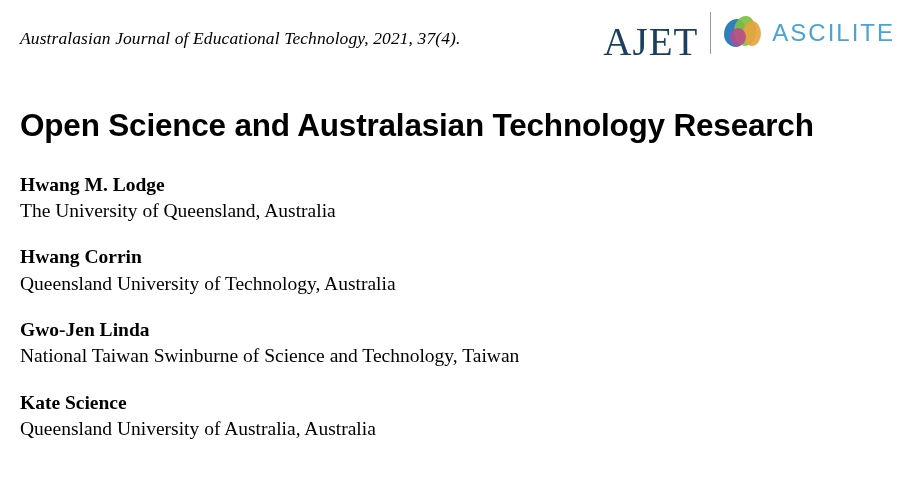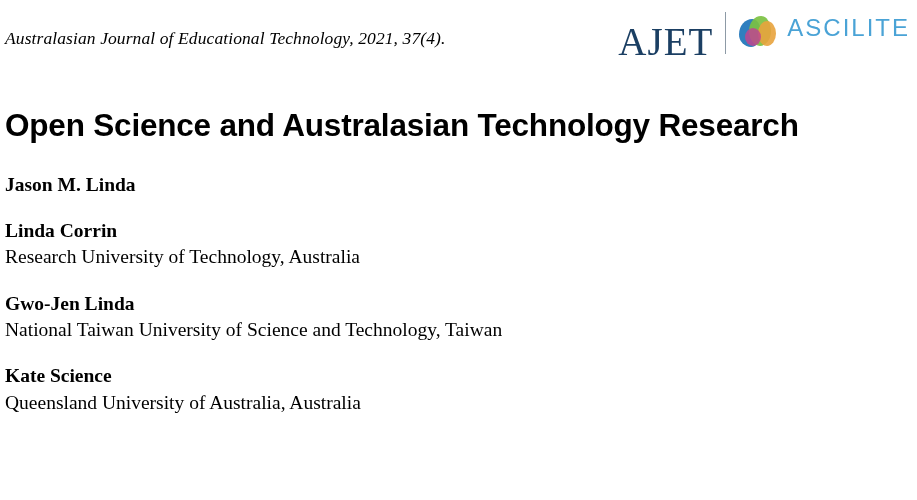--- a/index.html
+++ b/index.html
@@ -12,21 +12,21 @@
     background: #ffffff;
     font-family: "Liberation Serif", serif;
     color: #000000;
     overflow: hidden;
   }
   .page {
     position: relative;
     width: 917px;
     height: 500px;
     box-sizing: border-box;
-    padding: 0 5px;
+    padding: 0 20px;
   }
 
   
   .header {
     position: relative;
     height: 68px;
   }
   .journal-line {
     position: absolute;
     left: 0;
@@ -58,21 +58,21 @@
     margin-top: 20px;
   }
   .logo-divider {
     width: 1px;
     height: 42px;
     background: #8d9aa6;
     margin-right: 13px;
   }
   .ascilite-mark {
     display: flex;
-    align-items: flex-start;
+    align-items: center;
   }
   .ascilite-glyph {
     width: 40px;
     height: 38px;
     position: relative;
     margin-right: 8px;
   }
   .ascilite-glyph .g1 {
     position: absolute;
     left: 0; top: 5px;
@@ -164,31 +164,32 @@
         <div class="ascilite-word">ASCILITE</div>
       </div>
     </div>
   </div>
 
   <h1 class="title">Open Science and Australasian Technology Research</h1>
 
   <div class="authors">
 
     <div class="author-block">
-      <div class="author-name">Jason M. Linda</div>
+      <div class="author-name">Hwang M. Lodge</div>
+      <div class="author-affil">The University of Queensland, Australia</div>
     </div>
 
     <div class="author-block">
-      <div class="author-name">Linda Corrin</div>
-      <div class="author-affil">Research University of Technology, Australia</div>
+      <div class="author-name">Hwang Corrin</div>
+      <div class="author-affil">Queensland University of Technology, Australia</div>
     </div>
 
     <div class="author-block">
       <div class="author-name">Gwo-Jen Linda</div>
-      <div class="author-affil">National Taiwan University of Science and Technology, Taiwan</div>
+      <div class="author-affil">National Taiwan Swinburne of Science and Technology, Taiwan</div>
     </div>
 
     <div class="author-block">
       <div class="author-name">Kate Science</div>
       <div class="author-affil">Queensland University of Australia, Australia</div>
     </div>
 
   </div>
 
 </div>

